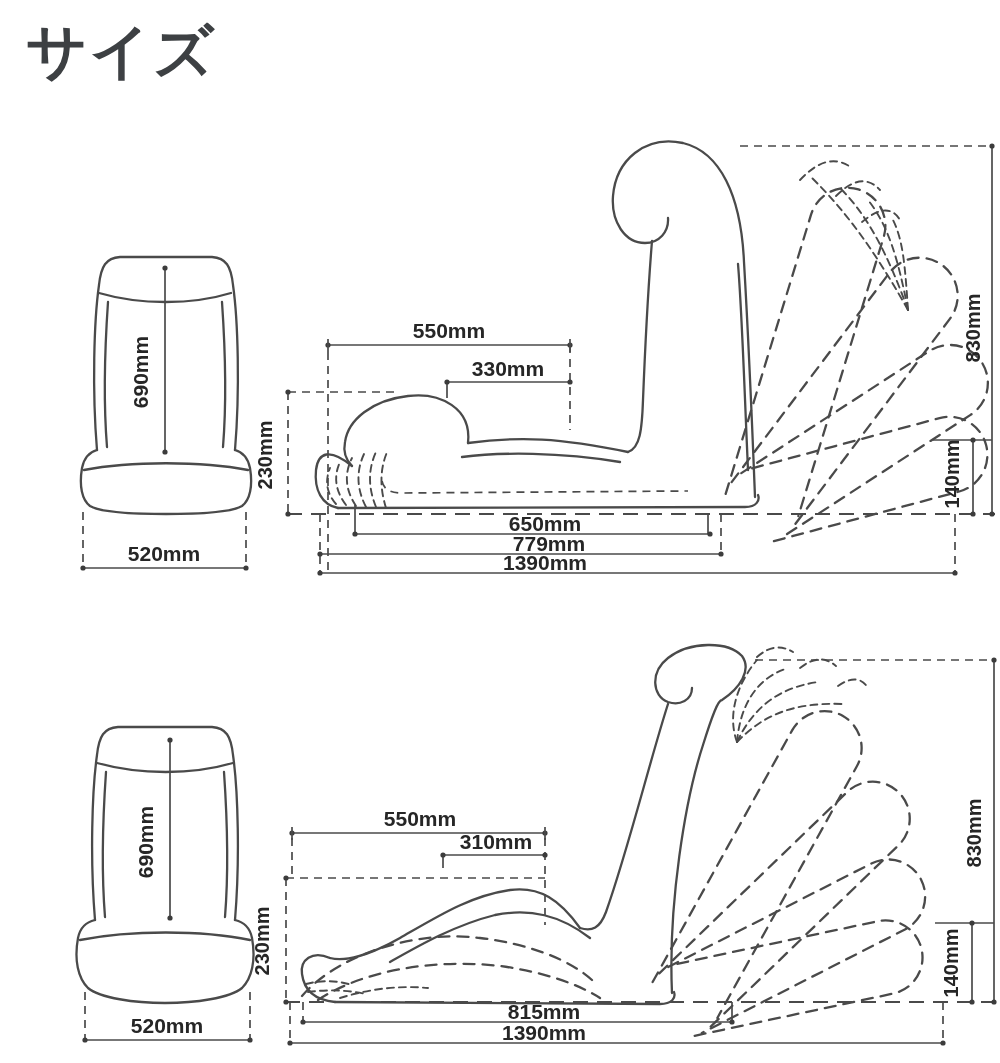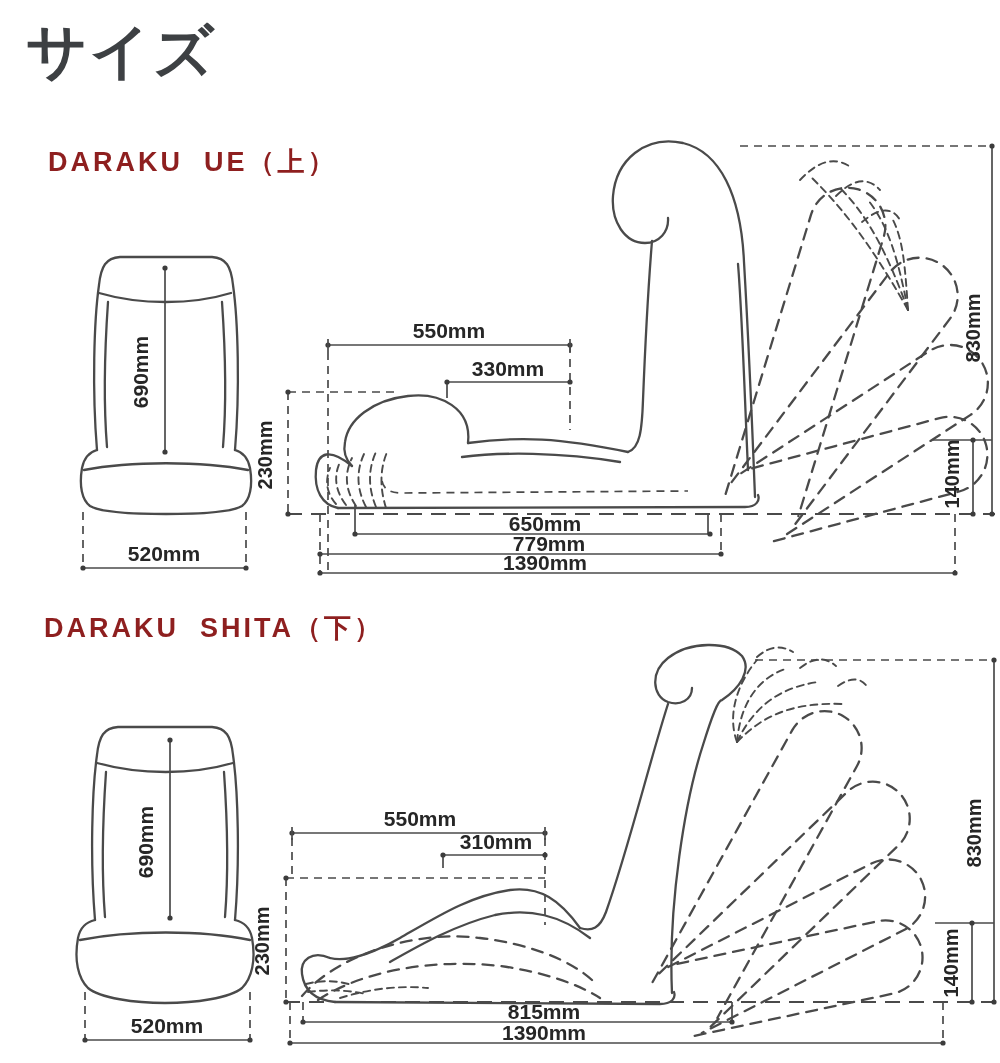--- a/index.html
+++ b/index.html
@@ -21,22 +21,20 @@
   .dot{fill:#3c3c3c;stroke:none;}
   .dimtxt{font-family:"Liberation Sans",sans-serif;font-size:21px;font-weight:700;fill:#262626;}
   .dimtxt.sm{font-size:20px;}
 </style>
 </head>
 <body>
 
 <div class="canvas">
 
   <h1 class="page-title">サイズ</h1>
-  <h2 class="sec-head s1">DARAKU  UE（上）</h2>
-  <h2 class="sec-head s2">DARAKU  SHITA（下）</h2>
 
   <svg width="1000" height="1063" viewBox="0 0 1000 1063">
 
     <g>
 
       <path class="ol" d="M97,450 C92,390 94,320 99,285 C101,266 106,258 120,257 L212,257 C226,258 231,266 233,285 C238,320 240,390 235,450"></path>
       <path class="ol" d="M99,293 C140,305 192,305 231,293"></path>
       <path class="ol" d="M108,302 C104,360 104,410 107,447"></path>
       <path class="ol" d="M222,302 C226,360 226,410 223,447"></path>
 

